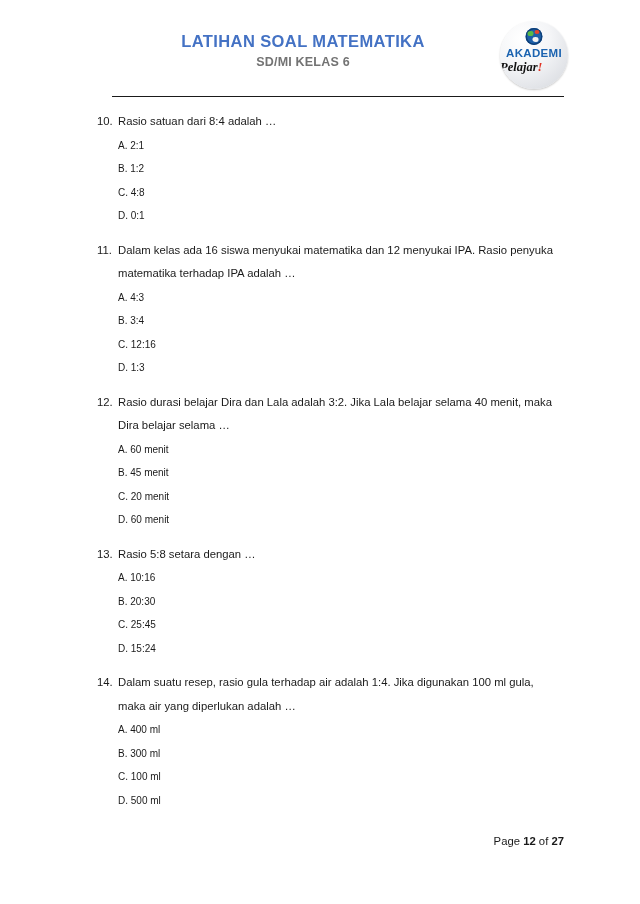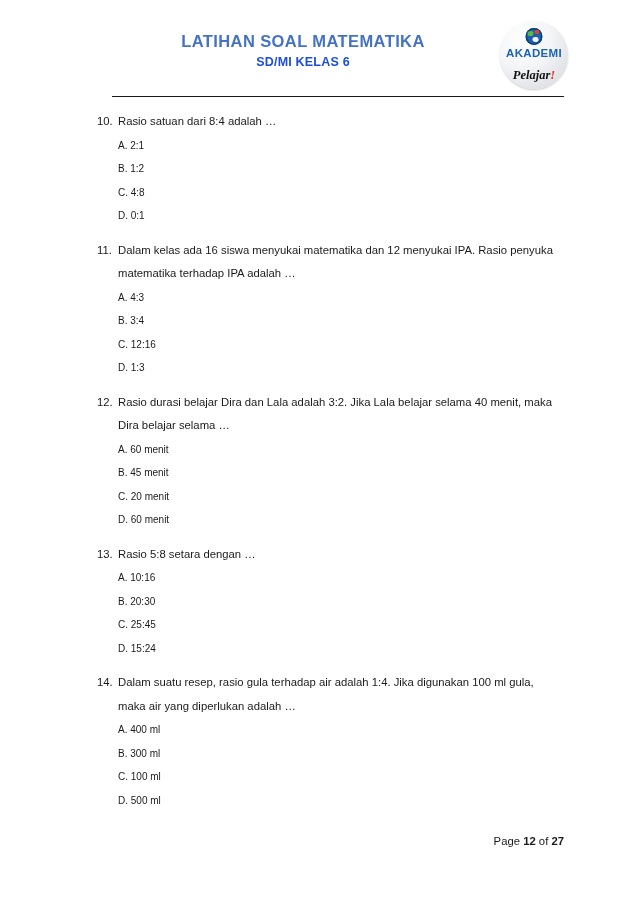--- a/index.html
+++ b/index.html
@@ -44,21 +44,21 @@
     color: #4472c4;
     letter-spacing: 0.4px;
     line-height: 20px;
     font-stretch: condensed;
     white-space: nowrap;
   }
   .doc-subtitle {
     margin-top: 3px;
     font-size: 12.5px;
     font-weight: bold;
-    color: #1d4ed8;
+    color: #737373;
     letter-spacing: 0.2px;
     line-height: 17px;
     white-space: nowrap;
   }
 
   
   .logo {
     position: absolute;
     left: 500px;
     top: 18px;
@@ -113,28 +113,26 @@
     font-weight: bold;
     color: #1b63b0;
     letter-spacing: 0.3px;
     line-height: 13px;
   }
   .logo-pelajar {
     position: absolute;
     left: 0;
     top: 39px;
     width: 100%;
-    text-align: center;
     font-size: 12.5px;
     font-weight: bold;
     font-style: italic;
     font-family: "Liberation Serif", serif;
     color: #111111;
     line-height: 15px;
-    margin-top: 8px;
   }
   .logo-pelajar .bang {
     color: #e03223;
   }
 
   .header-rule {
     position: absolute;
     left: 112px;
     top: 93px;
     width: 452px;

